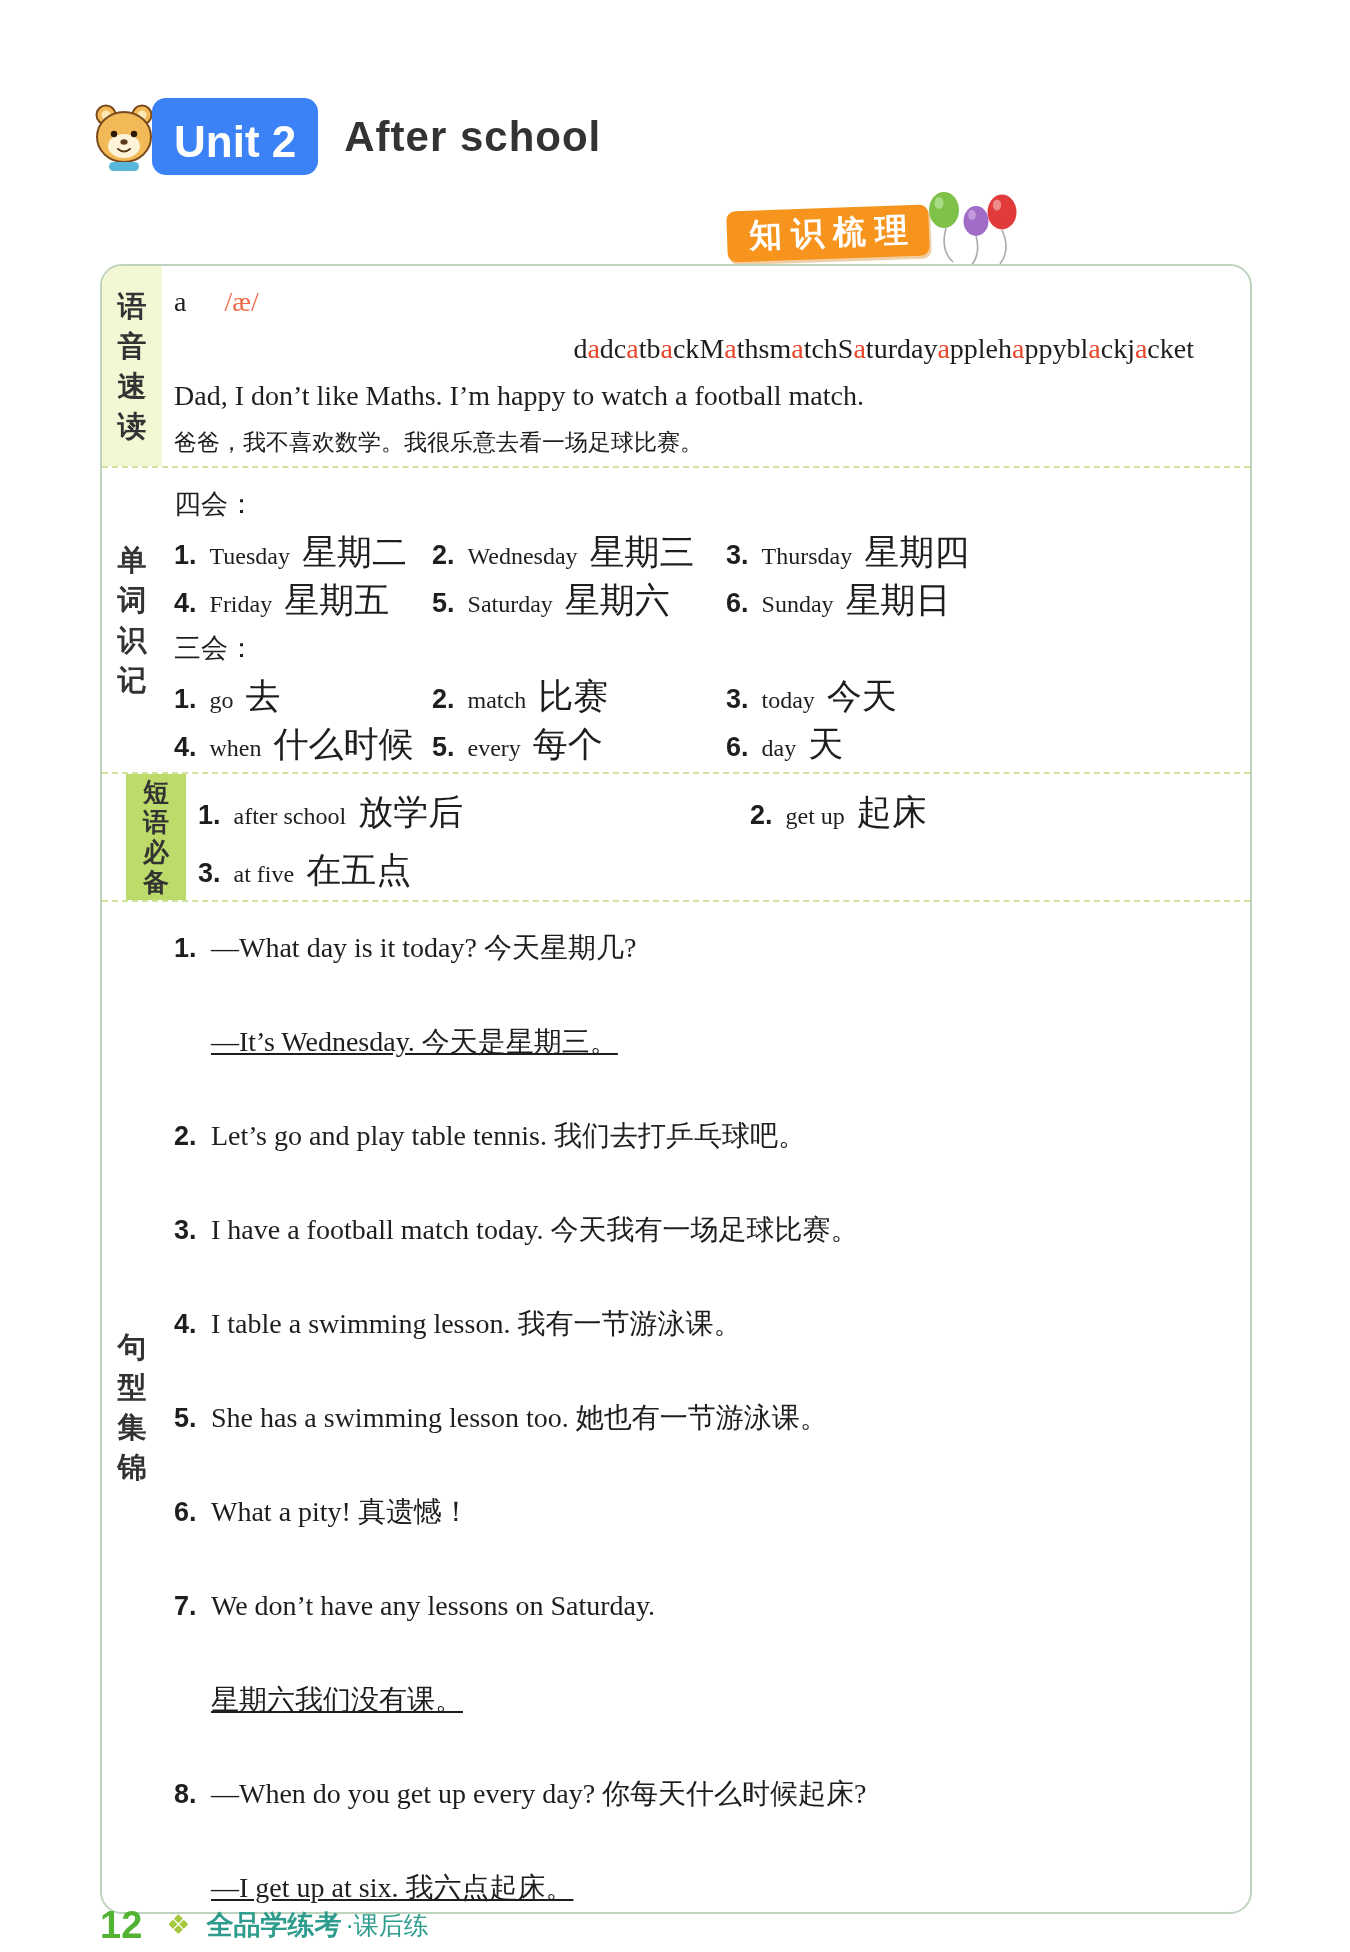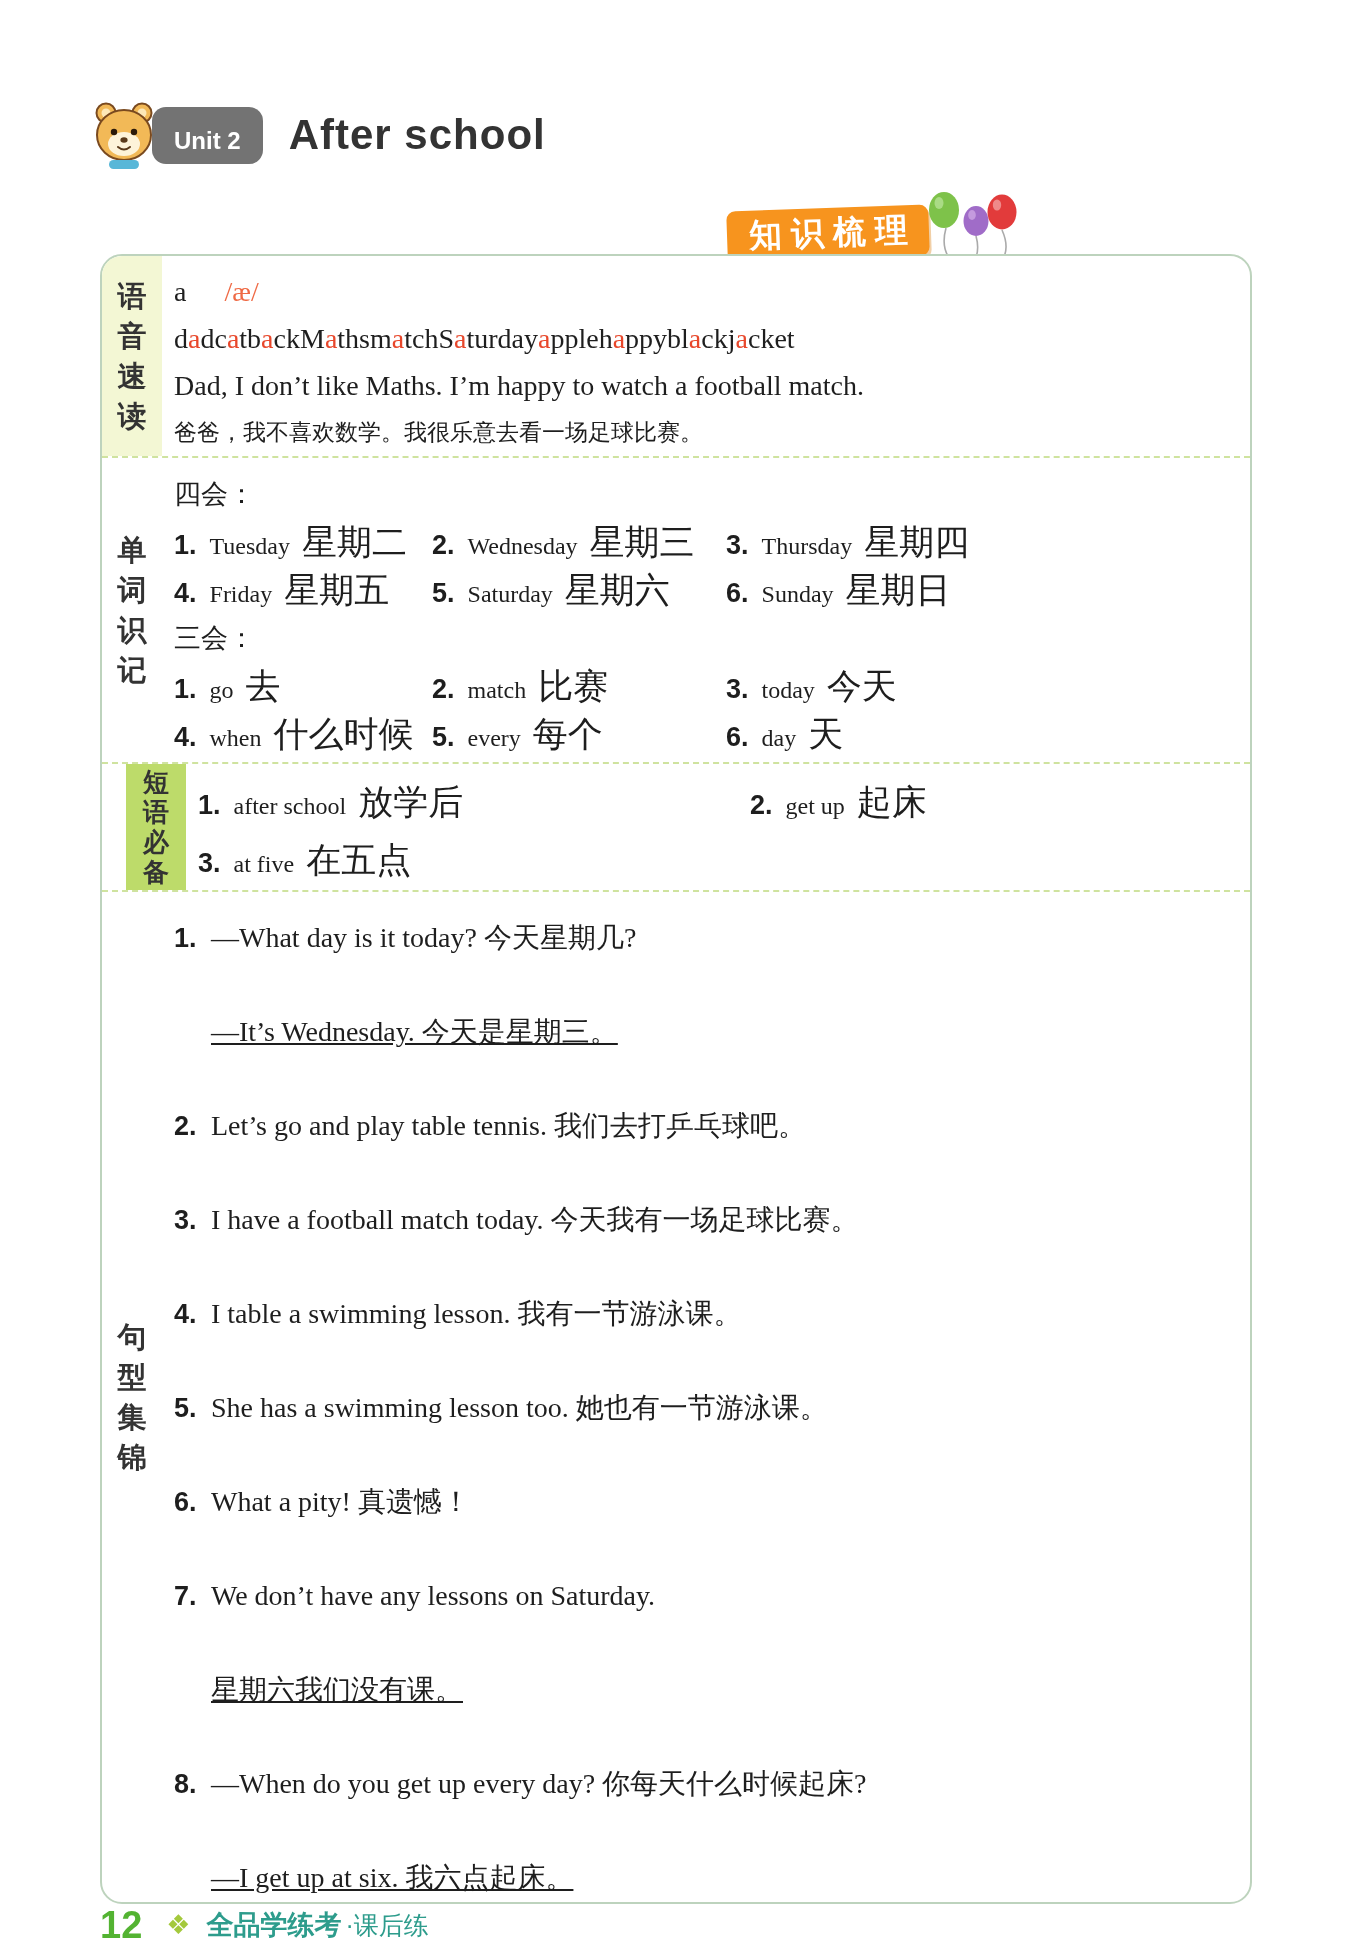--- a/index.html
+++ b/index.html
@@ -8,43 +8,43 @@
     background:#ffffff;
     font-family:"Liberation Serif","DejaVu Serif",serif;
     color:#1e1e1e;
     position:relative;
     overflow:hidden;
   }
   
   .header { position:absolute; top:98px; left:92px; display:flex; align-items:center; }
   .mascot { width:64px; height:74px; margin-right:2px; }
   .unit-badge {
-    background:#737373; color:#fff;
-    font-family:"Liberation Sans",sans-serif; font-weight:bold;
-    font-size:24px; line-height:1;
+    background:#3b82f6; color:#fff;
+    font-family:"Liberation Sans",sans-serif; font-weight:bold;
+    font-size:44px; line-height:1;
     padding:22px 22px 11px 22px; border-radius:14px;
     margin-left:-6px;
   }
   .page-title {
     font-family:"Liberation Sans",sans-serif; font-weight:bold;
     font-size:42px; color:#333; margin-left:26px; letter-spacing:1px;
   }
   .knowledge-badge {
     position:absolute; left:727px; top:208px;
     background:#f7941e; color:#fff;
     font-family:"Liberation Sans",sans-serif; font-weight:bold;
     font-size:33px; line-height:1; letter-spacing:9px;
     padding:8px 12px 10px 22px; border-radius:9px;
     transform:rotate(-2deg);
     box-shadow:2px 3px 0 rgba(214,118,0,.35);
   }
   .balloons { position:absolute; left:916px; top:184px; }
   
   .box {
-    position:absolute; left:100px; top:254px; width:1152px;
+    position:absolute; left:100px; top:264px; width:1152px;
     border:2px solid #bdd3bd; border-radius:22px;
     background:#fff; overflow:hidden;
   }
   .section { display:flex; }
   .section + .section { border-top:2px dashed #cfe39f; }
   .label-col { width:60px; flex:0 0 60px; display:flex; align-items:center; justify-content:center; }
   .bg-pale { background:#f3f7d4; }
   .bg-green { background:#bddb6a; }
   .v-label {
     width:34px; text-align:center; word-break:break-all;
@@ -54,21 +54,21 @@
   .v-label.tight { font-size:26px; line-height:30px; }
   .content { flex:1; padding:12px 28px 10px 12px; }
   
   .sec-phonics { height:200px; }
   .sec-words { height:306px; }
   .sec-phrases { height:128px;padding-left:24px; }
   .sec-sentences { height:1012px; }
   
   .p-line { height:47px; display:flex; align-items:center; font-size:28px; }
   .phoneme { color:#ef6a45; margin-left:38px; }
-  .words-line { justify-content:flex-start; padding-right:28px; }
+  .words-line { justify-content:flex-end; padding-right:28px; }
   .hl { color:#e8472b; }
   .zh-text { font-size:23px; }
   
   .grp-title { height:48px; display:flex; align-items:center; font-size:27px; }
   .row3 { display:grid; grid-template-columns:258px 294px auto; height:48px; align-items:center; }
   .row2 { display:grid; grid-template-columns:552px auto; height:48px; align-items:center; }
   .row2 + .row2 { margin-top:10px; }
   .sec-phrases .content { padding-top:14px; }
   .num {
     font-family:"Liberation Sans",sans-serif; font-weight:bold;

